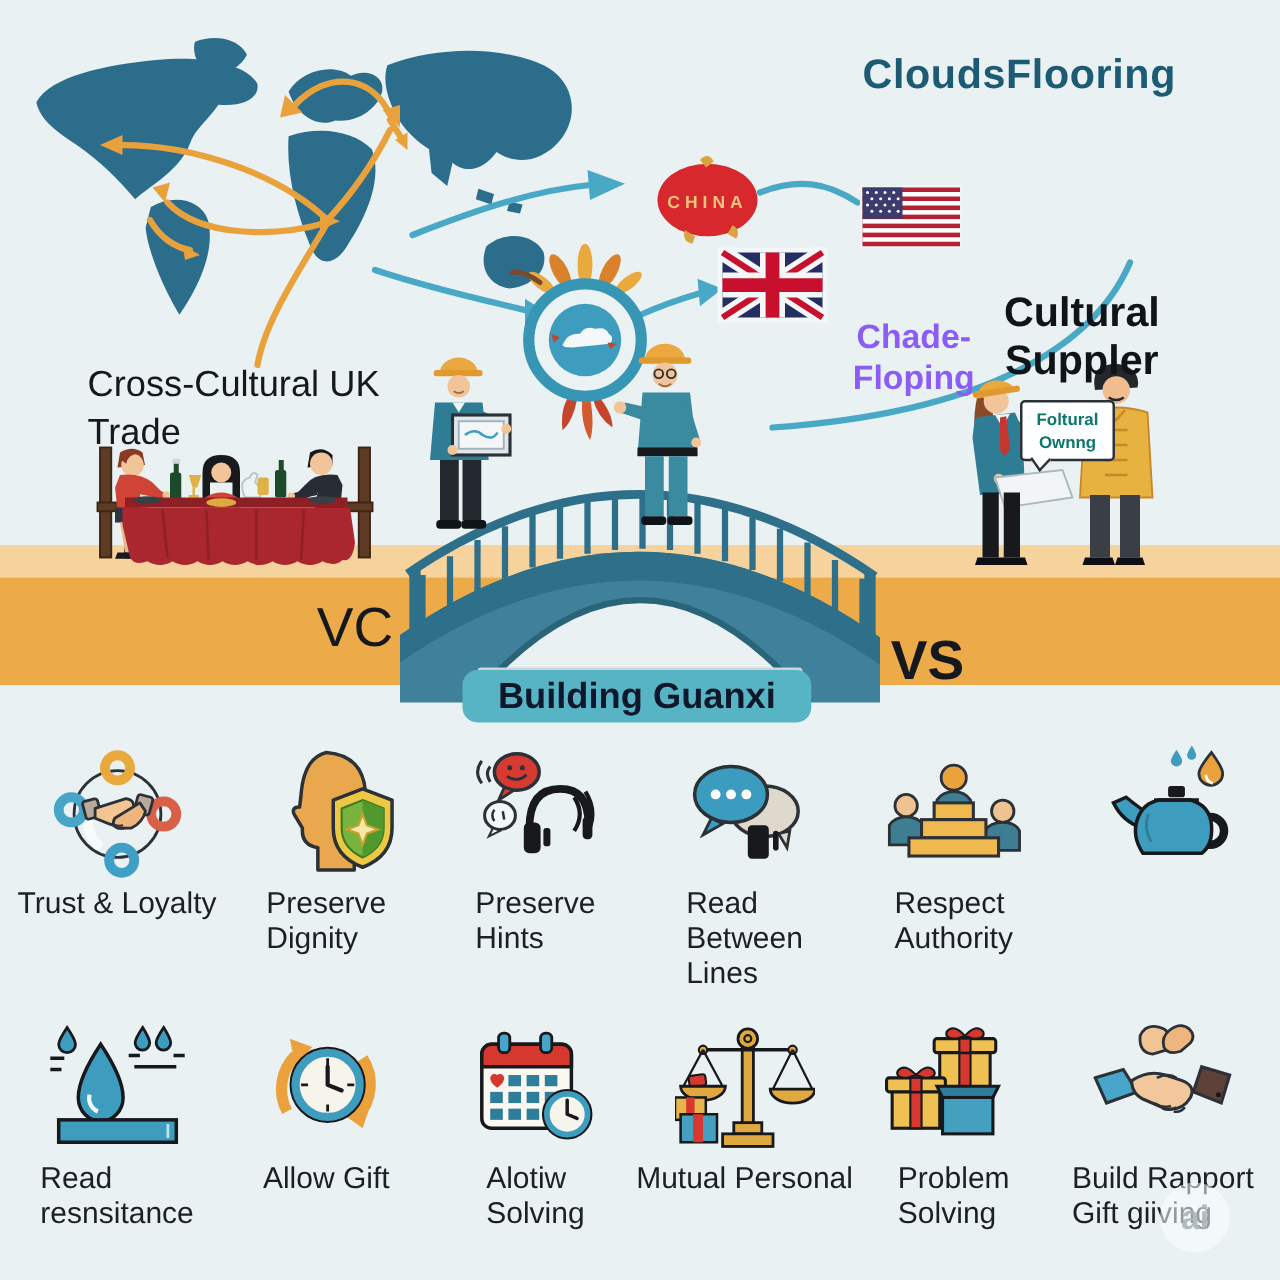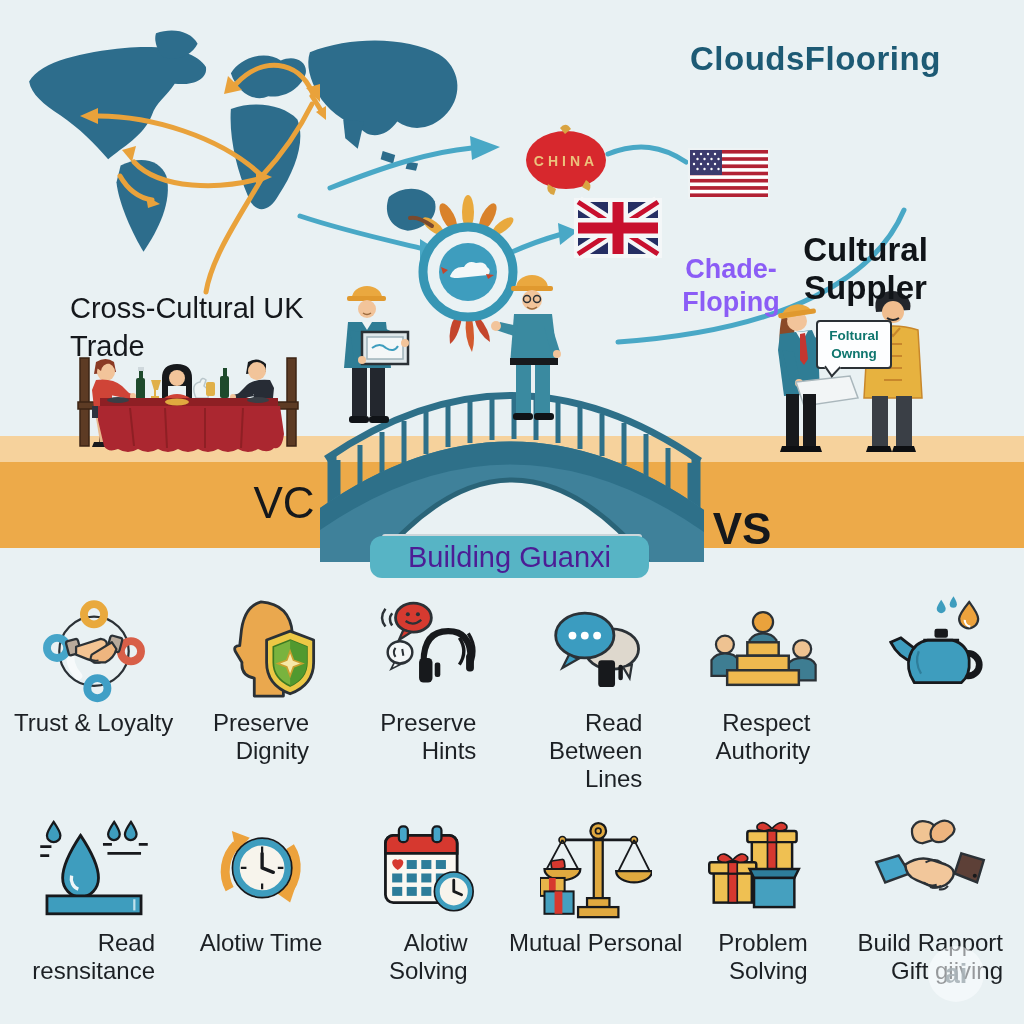--- a/index.html
+++ b/index.html
@@ -10,34 +10,34 @@
   #brand-title{left:690px;top:40px;width:300px;font-size:33px;font-weight:bold;
                color:#1d5a74;letter-spacing:.5px;}
   #cross-label{left:70px;top:290px;width:270px;text-align:left;font-size:29px;color:#15181c;line-height:1.3;}
   #chade-label{left:661px;top:253px;width:140px;text-align:center;font-size:27px;font-weight:bold;
                color:#8b5cf6;line-height:1.22;}
   #suppler-label{left:773px;top:212px;width:185px;text-align:center;font-size:33px;font-weight:bold;
                color:#101418;line-height:1.15;margin-top:19px;}
   #vc-label{left:234px;top:478px;width:100px;text-align:center;font-size:44px;font-weight:normal;color:#15181c;}
   #vs-label{left:692px;top:478px;width:100px;text-align:center;font-size:44px;font-weight:bold;color:#15181c;margin-top:26px;}
   #banner{left:370px;top:536px;width:279px;height:42px;background:#57b4c5;border-radius:12px;
-          text-align:center;font-size:29px;font-weight:normal;line-height:42px;color:#4c1d95;}
+          text-align:center;font-size:29px;font-weight:bold;line-height:42px;color:#0f172a;}
   #sign{left:816px;top:320px;width:68px;background:#fdfeff;border:2.5px solid #2b3136;border-radius:4px;
         padding:5px 2px;text-align:center;font-size:13.5px;font-weight:bold;color:#0f766e;line-height:1.3;z-index:3;}
   #sign:after{content:"";position:absolute;left:8px;bottom:-7px;width:11px;height:11px;background:#fdfeff;
         border-right:2.5px solid #2b3136;border-bottom:2.5px solid #2b3136;transform:rotate(55deg) skew(12deg);}
   #watermark{left:928px;top:946px;width:56px;height:56px;border-radius:50%;background:rgba(252,254,255,.55);
         display:flex;align-items:center;justify-content:center;font-size:27px;font-weight:bold;
         color:rgba(168,179,184,.9);}
   .grid-row{position:absolute;left:10px;right:10px;display:flex;}
   #row-0{top:593px;} #row-1{top:813px;}
   .cell{flex:1 1 0;min-width:0;display:flex;flex-direction:column;align-items:center;}
   .icon{width:112px;height:112px;}
   .icon svg{width:100%;height:100%;}
-  .label{margin-top:4px;text-align:right;font-size:24px;line-height:1.17;color:#1c2024;white-space:pre;}
+  .label{margin-top:4px;text-align:left;font-size:24px;line-height:1.17;color:#1c2024;white-space:pre;}
 </style>
 </head>
 <body>
 
 <div id="canvas">
 
 <svg id="scene" viewBox="0 0 1024 1024">
 
   <g fill="#2d6d8c" transform="translate(0,6) scale(1.04,1.05)">
     <path d="M28,72 C40,52 80,44 120,40 C160,36 190,44 198,58 C200,70 185,76 168,74 C160,86 150,92 146,104 C138,124 118,134 104,146 C92,132 76,116 58,104 C42,94 30,84 28,72 Z"></path>
@@ -406,21 +406,21 @@
         <div class="icon"><svg viewBox="0 0 100 100">
             <path d="M22,68 A34,34 0 0 1 28,28" stroke="#eca23c" stroke-width="8" fill="none"></path>
             <path d="M76,30 A34,34 0 0 1 72,72" stroke="#eca23c" stroke-width="8" fill="none"></path>
             <path d="M24,16 L40,22 L28,36 Z" fill="#eca23c"></path>
             <path d="M82,62 L76,80 L62,70 Z" fill="#eca23c"></path>
             <circle cx="51" cy="49" r="23" fill="#f7f4ec" stroke="#3e9dbe" stroke-width="6"></circle>
             <circle cx="51" cy="49" r="26.5" fill="none" stroke="#17191c" stroke-width="1.5"></circle>
             <path d="M51,30 v5 M51,63 v5 M32,49 h5 M65,49 h5" stroke="#17191c" stroke-width="2"></path>
             <path d="M51,49 V36 M51,49 L61,53" stroke="#17191c" stroke-width="3" stroke-linecap="round"></path>
           </svg></div>
-        <div class="label">Alotiw Time</div>
+        <div class="label">Allow Gift</div>
       </div>
       <div class="cell">
         <div class="icon"><svg viewBox="0 0 100 100">
             <rect x="12" y="20" width="64" height="60" rx="7" fill="#fbf8f2" stroke="#17191c" stroke-width="2.5"></rect>
             <path d="M12,36 L76,36 L76,27 a7,7 0 0 0 -7,-7 L19,20 a7,7 0 0 0 -7,7 Z" fill="#d6382f" stroke="#17191c" stroke-width="2.5"></path>
             <rect x="24" y="12" width="8" height="14" rx="3.5" fill="#46a5c9" stroke="#17191c" stroke-width="2"></rect>
             <rect x="54" y="12" width="8" height="14" rx="3.5" fill="#46a5c9" stroke="#17191c" stroke-width="2"></rect>
             <path d="M18,44 a3,3 0 0 1 5,-2 a3,3 0 0 1 5,2 q0,4 -5,7 q-5,-3 -5,-7 Z" fill="#d6382f"></path>
             <g fill="#2e7d9a">
               <rect x="31" y="42" width="9" height="8"></rect>

